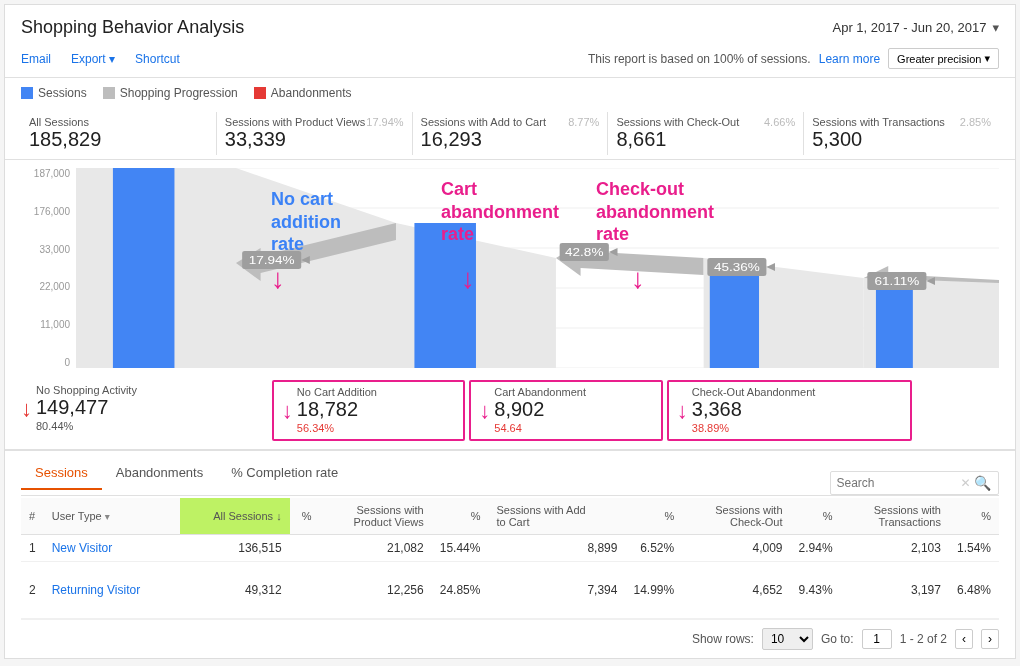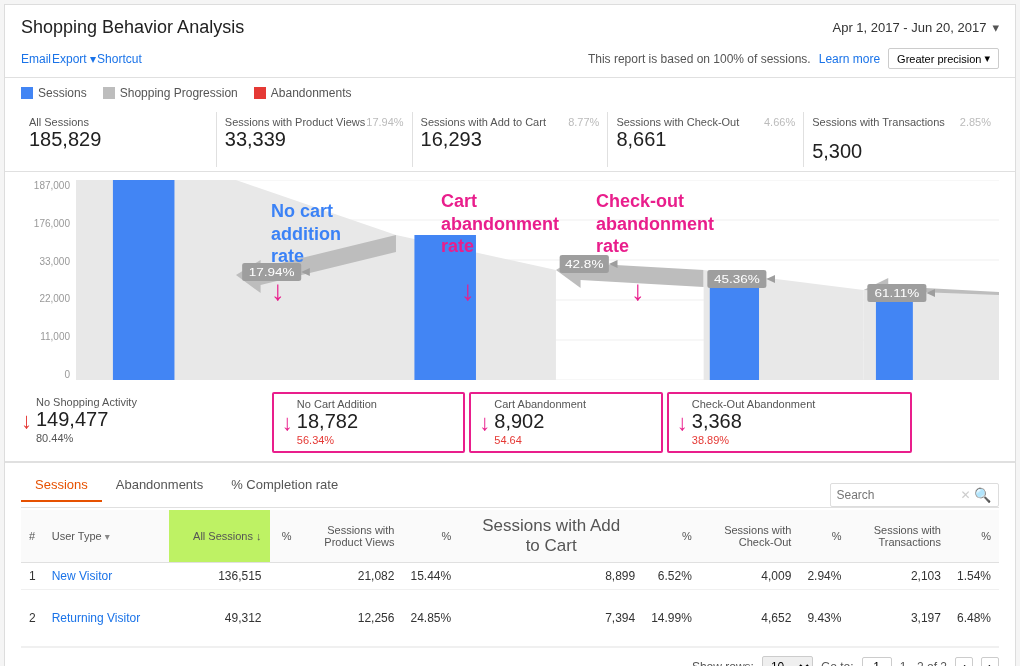--- a/index.html
+++ b/index.html
@@ -7,21 +7,21 @@
     .page-wrapper { background: #fff; border: 1px solid #ddd; margin: 4px; padding: 0; }
     
     
     .header { padding: 12px 16px 4px; border-bottom: 1px solid #e0e0e0; }
     .header-top { display: flex; justify-content: space-between; align-items: center; margin-bottom: 6px; }
     .page-title { font-size: 18px; font-weight: 400; color: #212121; }
     .date-range { display: flex; align-items: center; gap: 6px; font-size: 13px; color: #333; }
     .date-dropdown-btn { background: none; border: none; cursor: pointer; color: #555; font-size: 13px; }
     
     .toolbar { display: flex; align-items: center; justify-content: space-between; padding: 4px 0; }
-    .toolbar-left { display: flex; gap: 1px; align-items: center; }
+    .toolbar-left { display: flex; gap: 20px; align-items: center; }
     .toolbar-link { color: #1a73e8; text-decoration: none; font-size: 12px; cursor: pointer; background: none; border: none; }
     .toolbar-right { display: flex; align-items: center; gap: 8px; font-size: 12px; color: #555; }
     .greater-precision-btn { background: #fff; border: 1px solid #ccc; padding: 3px 8px; border-radius: 2px; font-size: 11px; cursor: pointer; display: flex; align-items: center; gap: 3px; }
 
     
     .segment-bar { display: flex; align-items: center; gap: 12px; padding: 10px 16px; border-bottom: 1px solid #e0e0e0; }
     .segment-item { display: flex; align-items: center; gap: 8px; border: 1px solid #1a73e8; border-radius: 2px; padding: 6px 12px; }
     .segment-circle { width: 20px; height: 20px; border-radius: 50%; border: 3px solid #1a73e8; background: transparent; flex-shrink: 0; }
     .segment-info {}
     .segment-name { font-size: 13px; font-weight: 500; color: #1a73e8; }
@@ -120,21 +120,21 @@
         <span>Sessions with Check-Out</span>
         <span style="color:#bbb;">4.66%</span>
       </div>
       <div style="font-size:20px;font-weight:300;color:#212121;">8,661</div>
     </div>
     <div class="funnel-stat" style="flex:1; padding:4px 8px;">
       <div style="font-size:11px;color:#555;display:flex;justify-content:space-between;">
         <span>Sessions with Transactions</span>
         <span style="color:#bbb;">2.85%</span>
       </div>
-      <div style="font-size:20px;font-weight:300;color:#212121;margin-top:12px;">5,300</div>
+      <div style="font-size:20px;font-weight:300;color:#212121;">5,300</div>
     </div>
   </div>
 
   <div style="display:flex; padding:8px 16px; position:relative;">
 
     <div style="width:55px; display:flex; flex-direction:column; justify-content:space-between; align-items:flex-end; font-size:10px; color:#999; height:200px; padding-right:6px; flex-shrink:0;">
       <span>187,000</span>
       <span>176,000</span>
       <span>33,000</span>
       <span>22,000</span>
@@ -284,21 +284,21 @@
           <th style="padding:6px 8px;font-weight:500;color:#555;font-size:11px;border-bottom:1px solid #e0e0e0;background:#fafafa;">
             <span>User Type</span>
             <span style="font-size:10px;color:#888;cursor:pointer;"> ▾</span>
           </th>
           <th style="padding:6px 8px;font-weight:500;color:#555;font-size:11px;border-bottom:1px solid #e0e0e0;background:#bef264;text-align:right;">
             All Sessions <span>↓</span>
           </th>
           <th style="padding:6px 8px;font-weight:500;color:#555;font-size:11px;border-bottom:1px solid #e0e0e0;background:#fafafa;text-align:right;width:30px;">%</th>
           <th style="padding:6px 8px;font-weight:500;color:#555;font-size:11px;border-bottom:1px solid #e0e0e0;background:#fafafa;text-align:right;">Sessions with<br>Product Views</th>
           <th style="padding:6px 8px;font-weight:500;color:#555;font-size:11px;border-bottom:1px solid #e0e0e0;background:#fafafa;text-align:right;width:30px;">%</th>
-          <th style="padding:6px 8px;font-weight:500;color:#555;font-size:17px;border-bottom:1px solid #e0e0e0;background:#fafafa;text-align:center;">Sessions with Add<br>to Cart</th>
+          <th style="padding:6px 8px;font-weight:500;color:#555;font-size:11px;border-bottom:1px solid #e0e0e0;background:#fafafa;text-align:left;">Sessions with Add<br>to Cart</th>
           <th style="padding:6px 8px;font-weight:500;color:#555;font-size:11px;border-bottom:1px solid #e0e0e0;background:#fafafa;text-align:right;width:30px;">%</th>
           <th style="padding:6px 8px;font-weight:500;color:#555;font-size:11px;border-bottom:1px solid #e0e0e0;background:#fafafa;text-align:right;">Sessions with<br>Check-Out</th>
           <th style="padding:6px 8px;font-weight:500;color:#555;font-size:11px;border-bottom:1px solid #e0e0e0;background:#fafafa;text-align:right;width:30px;">%</th>
           <th style="padding:6px 8px;font-weight:500;color:#555;font-size:11px;border-bottom:1px solid #e0e0e0;background:#fafafa;text-align:right;">Sessions with<br>Transactions</th>
           <th style="padding:6px 8px;font-weight:500;color:#555;font-size:11px;border-bottom:1px solid #e0e0e0;background:#fafafa;text-align:right;width:30px;">%</th>
         </tr>
       </thead>
       <tbody>
         <tr>
           <td style="padding:6px 8px;border-bottom:1px solid #f0f0f0;color:#333;">1</td>

